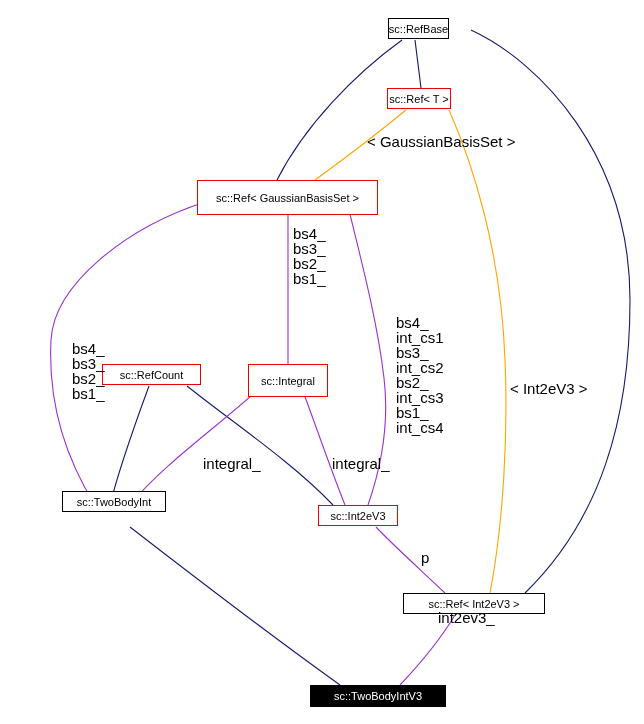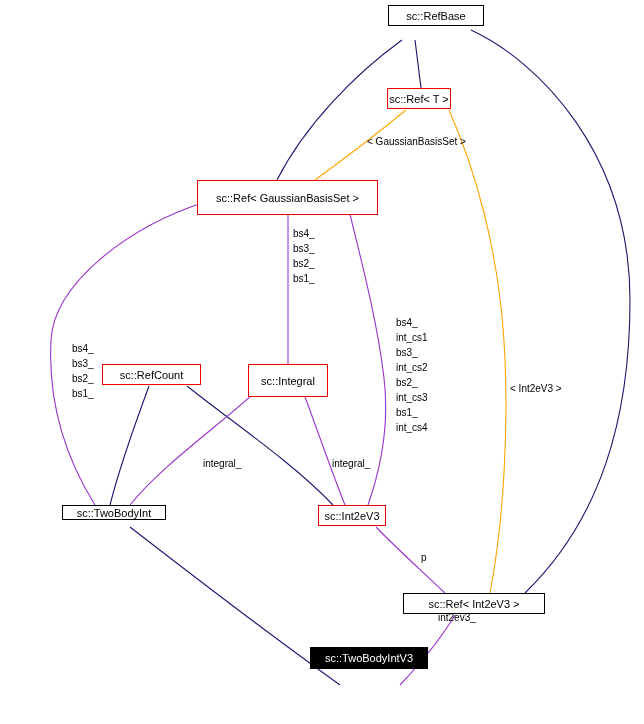--- a/index.html
+++ b/index.html
@@ -24,21 +24,21 @@
     border: 1px solid #000000;
     color: #000000;
     font-size: 11px;
     white-space: nowrap;
     cursor: pointer;
   }
   .node.red { border-color: #ee0000; }
   .node.main { background: #000000; color: #ffffff; border-color: #000000; cursor: default; }
   .elabel {
     position: absolute;
-    font-size: 10px;
+    font-size: 15px;
     line-height: 15px;
     color: #000000;
     white-space: pre-line;
   }
 </style>
 </head>
 <body>
 
 <div class="canvas">
 
@@ -67,37 +67,37 @@
     <path class="purple" d="M368,505 C383,462 389,420 384,378 C377,318 359,252 347,202" marker-end="url(#ah-purple)"></path>
     <path class="purple" d="M130,505 C163,464 224,422 262,386" marker-end="url(#ah-purple)"></path>
     <path class="purple" d="M345,505 C331,470 316,426 301,386" marker-end="url(#ah-purple)"></path>
     <path class="purple" d="M445,593 C422,571 396,548 376,527" marker-end="url(#ah-purple)"></path>
     <path class="purple" d="M400,685 C418,666 440,640 455,615" marker-end="url(#ah-purple)"></path>
 
     <path class="orange" d="M315,180 C348,156 378,133 406,110" marker-end="url(#ah-orange)"></path>
     <path class="orange" d="M490,593 C504,520 508,430 505,360 C501,250 472,162 449,110" marker-end="url(#ah-orange)"></path>
   </svg>
 
-  <div class="node" style="left:388px;top:5px;width:96px;height:21px">sc::RefBase</div>
+  <div class="node" style="left:388px;top:18px;width:61px;height:21px">sc::RefBase</div>
 
   <div class="node red" style="left:387px;top:88px;width:64px;height:21px">sc::Ref&lt; T &gt;</div>
 
   <div class="node red" style="left:197px;top:180px;width:181px;height:35px">sc::Ref&lt; GaussianBasisSet &gt;</div>
 
   <div class="node red" style="left:102px;top:364px;width:99px;height:21px">sc::RefCount</div>
 
   <div class="node red" style="left:248px;top:364px;width:80px;height:33px">sc::Integral</div>
 
-  <div class="node" style="left:62px;top:505px;width:104px;height:15px">sc::TwoBodyInt</div>
+  <div class="node" style="left:62px;top:491px;width:104px;height:21px">sc::TwoBodyInt</div>
 
-  <div class="node red" style="left:318px;top:505px;width:68px;height:21px">sc::Int2eV3</div>
+  <div class="node red" style="left:318px;top:505px;width:80px;height:21px">sc::Int2eV3</div>
 
   <div class="node" style="left:403px;top:593px;width:142px;height:21px">sc::Ref&lt; Int2eV3 &gt;</div>
 
-  <div class="node main" style="left:310px;top:647px;width:118px;height:22px">sc::TwoBodyIntV3</div>
+  <div class="node main" style="left:310px;top:685px;width:136px;height:22px">sc::TwoBodyIntV3</div>
 
   <div class="elabel" style="left:367px;top:134px">&lt; GaussianBasisSet &gt;</div>
 
   <div class="elabel" style="left:293px;top:226px">bs4_
 bs3_
 bs2_
 bs1_</div>
 
   <div class="elabel" style="left:72px;top:341px">bs4_
 bs3_

